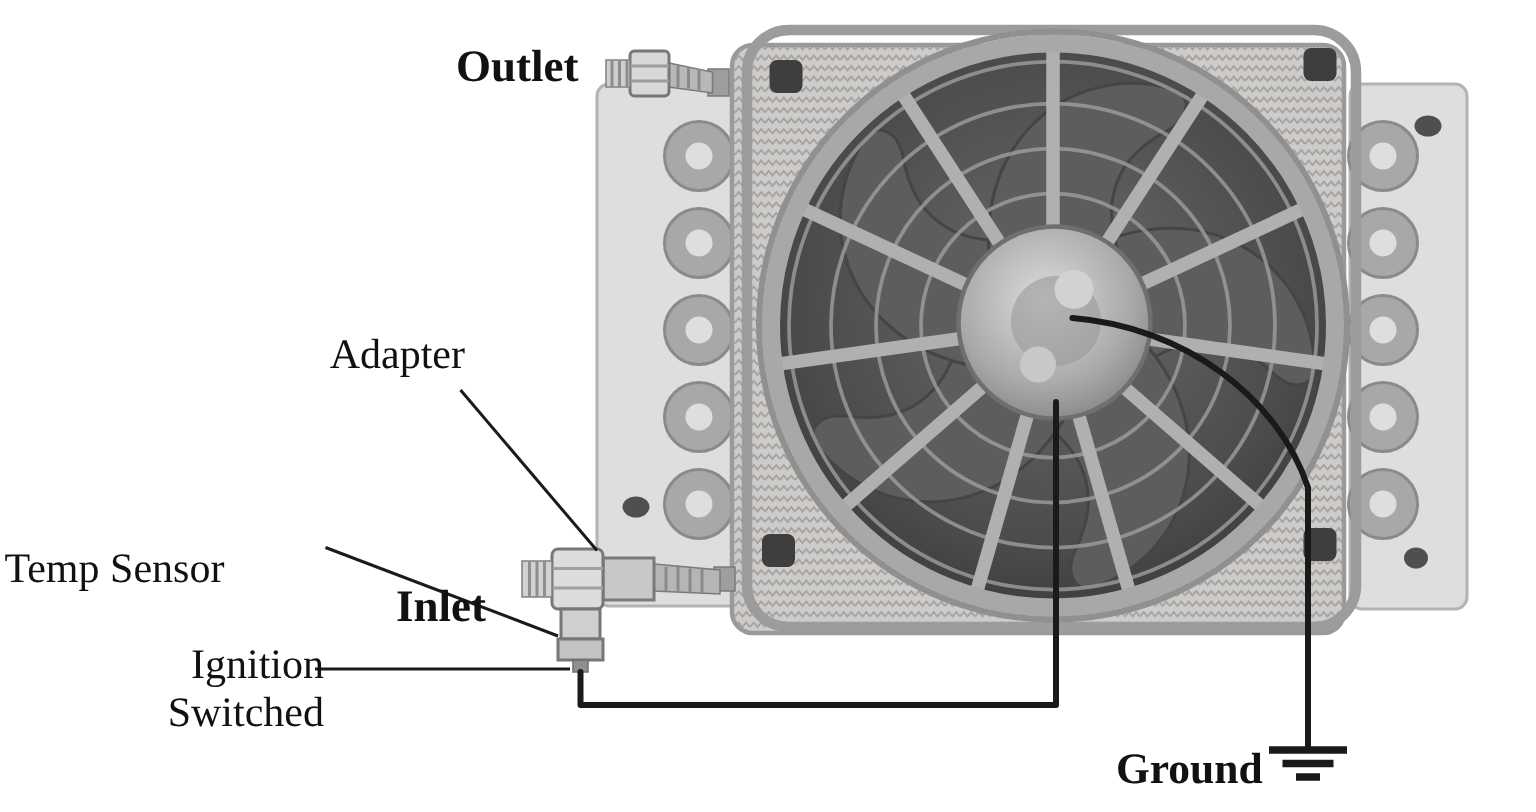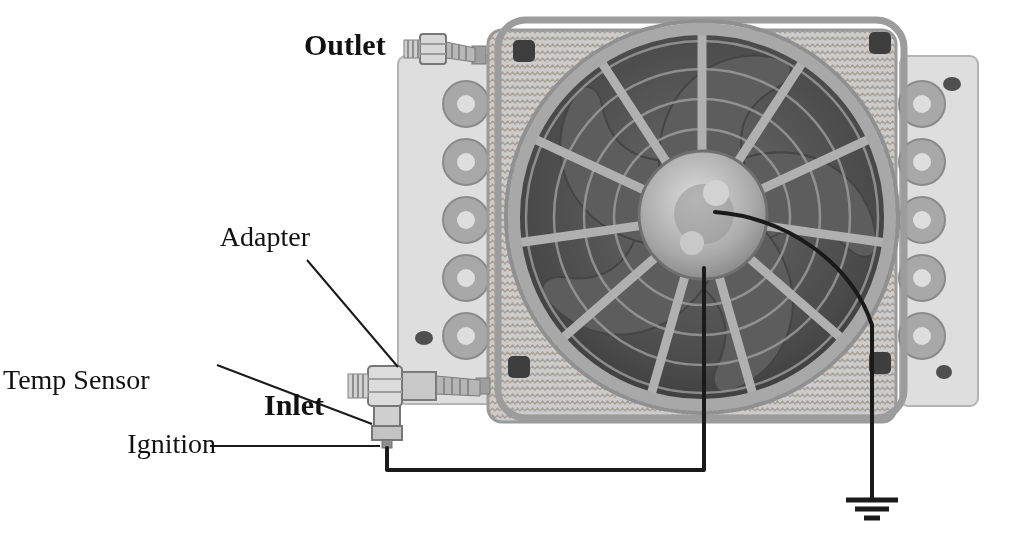--- a/index.html
+++ b/index.html
@@ -220,16 +220,20 @@
   <div class="label" style="left:3px; top:364px;">
     <span>Temp Sensor</span>
   </div>
 
   <div class="label bold" style="left:264px; top:388px;">
     <span>Inlet</span>
   </div>
 
   <div class="label center" style="left:40px; top:428px; width:176px;">
     <span>Ignition</span>
-  </div>
-
+    <span>Switched</span>
+  </div>
+
+  <div class="label bold" style="left:744px; top:497px; font-size:29px;">
+    <span>Ground</span>
+  </div>
 
 </div>
 
 </body></html>

